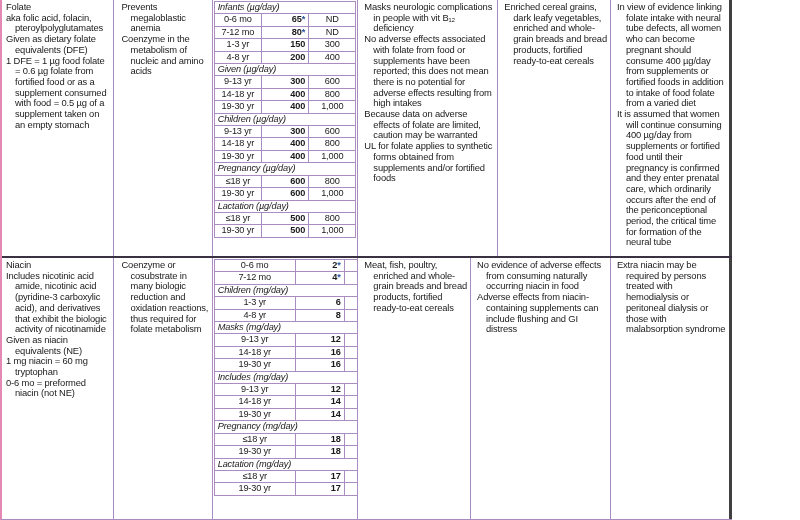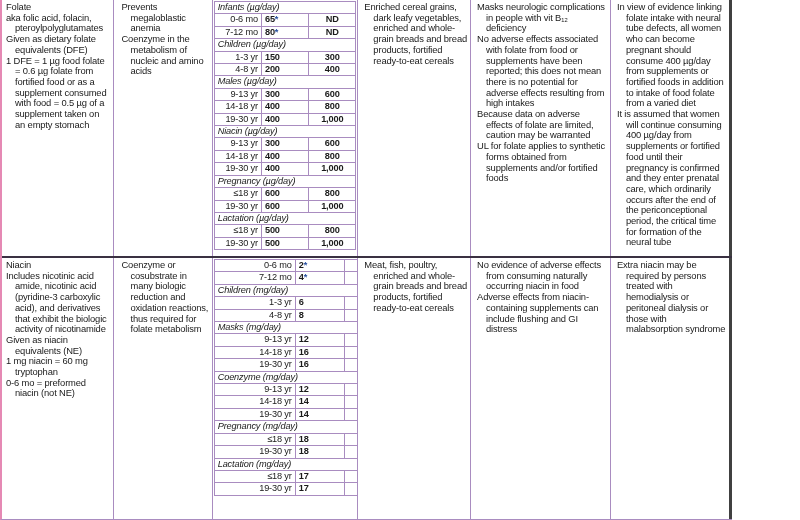--- a/index.html
+++ b/index.html
@@ -55,23 +55,23 @@
     font-size: 9.2px;
     line-height: 11.4px;
     padding: 0 3px;
     white-space: nowrap;
     overflow: hidden;
   }
   td.group-header {
     font-style: italic;
     padding-left: 4px;
   }
-  td.age { width: 74px; text-align: right; padding-left: 4px; margin-top: 24px; }
-  td.rda { width: 42px; text-align: left; font-weight: bold; }
-  td.ul  { width: 38px; text-align: center; font-weight: bold; }
+  td.age { width: 74px; text-align: center; padding-left: 4px; margin-top: 24px; }
+  td.rda { width: 42px; text-align: right; font-weight: bold; }
+  td.ul  { width: 38px; text-align: center; }
   .asterisk { color: #2a52a0; font-weight: bold; }
 </style>
 </head>
 <body>
 
 <div id="table-root">
     <div class="band folate">
       <div class="col c1">
         <p class="para title-line">Folate</p>
         <p class="para">aka folic acid, folacin, pteroylpolyglutamates</p>
@@ -92,52 +92,49 @@
               <td class="age">0-6 mo</td>
               <td class="rda">65<span class="asterisk">*</span></td>
               <td class="ul">ND</td>
             </tr>
             <tr>
               <td class="age">7-12 mo</td>
               <td class="rda">80<span class="asterisk">*</span></td>
               <td class="ul">ND</td>
             </tr>
             <tr>
-              <td class="group-header" colspan="3">Children (µg/day)</td>
-            </tr>
-            <tr>
               <td class="age">1-3 yr</td>
               <td class="rda">150</td>
               <td class="ul">300</td>
             </tr>
             <tr>
               <td class="age">4-8 yr</td>
               <td class="rda">200</td>
               <td class="ul">400</td>
             </tr>
             <tr>
-              <td class="group-header" colspan="3">Males (µg/day)</td>
+              <td class="group-header" colspan="3">Given (µg/day)</td>
             </tr>
             <tr>
               <td class="age">9-13 yr</td>
               <td class="rda">300</td>
               <td class="ul">600</td>
             </tr>
             <tr>
               <td class="age">14-18 yr</td>
               <td class="rda">400</td>
               <td class="ul">800</td>
             </tr>
             <tr>
               <td class="age">19-30 yr</td>
               <td class="rda">400</td>
               <td class="ul">1,000</td>
             </tr>
             <tr>
-              <td class="group-header" colspan="3">Niacin (µg/day)</td>
+              <td class="group-header" colspan="3">Children (µg/day)</td>
             </tr>
             <tr>
               <td class="age">9-13 yr</td>
               <td class="rda">300</td>
               <td class="ul">600</td>
             </tr>
             <tr>
               <td class="age">14-18 yr</td>
               <td class="rda">400</td>
               <td class="ul">800</td>
@@ -168,29 +165,29 @@
               <td class="rda">500</td>
               <td class="ul">800</td>
             </tr>
             <tr>
               <td class="age">19-30 yr</td>
               <td class="rda">500</td>
               <td class="ul">1,000</td>
             </tr>
           </tbody>
         </table>
-      </div>
-      <div class="col c4">
-        <p class="para">Enriched cereal grains, dark leafy vegetables, enriched and whole-grain breads and bread products, fortified ready-to-eat cereals</p>
       </div>
       <div class="col c5">
         <p class="para">Masks neurologic complications in people with vit B₁₂ deficiency</p>
         <p class="para">No adverse effects associated with folate from food or supplements have been reported; this does not mean there is no potential for adverse effects resulting from high intakes</p>
         <p class="para">Because data on adverse effects of folate are limited, caution may be warranted</p>
         <p class="para">UL for folate applies to synthetic forms obtained from supplements and/or fortified foods</p>
+      </div>
+      <div class="col c4">
+        <p class="para">Enriched cereal grains, dark leafy vegetables, enriched and whole-grain breads and bread products, fortified ready-to-eat cereals</p>
       </div>
       <div class="col c6">
         <p class="para">In view of evidence linking folate intake with neural tube defects, all women who can become pregnant should consume 400 µg/day from supplements or fortified foods in addition to intake of food folate from a varied diet</p>
         <p class="para">It is assumed that women will continue consuming 400 µg/day from supplements or fortified food until their pregnancy is confirmed and they enter prenatal care, which ordinarily occurs after the end of the periconceptional period, the critical time for formation of the neural tube</p>
       </div>
     </div>
     <div class="band niacin">
       <div class="col c1">
         <p class="para title-line">Niacin</p>
         <p class="para">Includes nicotinic acid amide, nicotinic acid (pyridine-3 carboxylic acid), and derivatives that exhibit the biologic activity of nicotinamide</p>
@@ -239,21 +236,21 @@
               <td class="age">14-18 yr</td>
               <td class="rda">16</td>
               <td class="ul">30</td>
             </tr>
             <tr>
               <td class="age">19-30 yr</td>
               <td class="rda">16</td>
               <td class="ul">35</td>
             </tr>
             <tr>
-              <td class="group-header" colspan="3">Coenzyme (mg/day)</td>
+              <td class="group-header" colspan="3">Includes (mg/day)</td>
             </tr>
             <tr>
               <td class="age">9-13 yr</td>
               <td class="rda">12</td>
               <td class="ul">20</td>
             </tr>
             <tr>
               <td class="age">14-18 yr</td>
               <td class="rda">14</td>
               <td class="ul">30</td>

